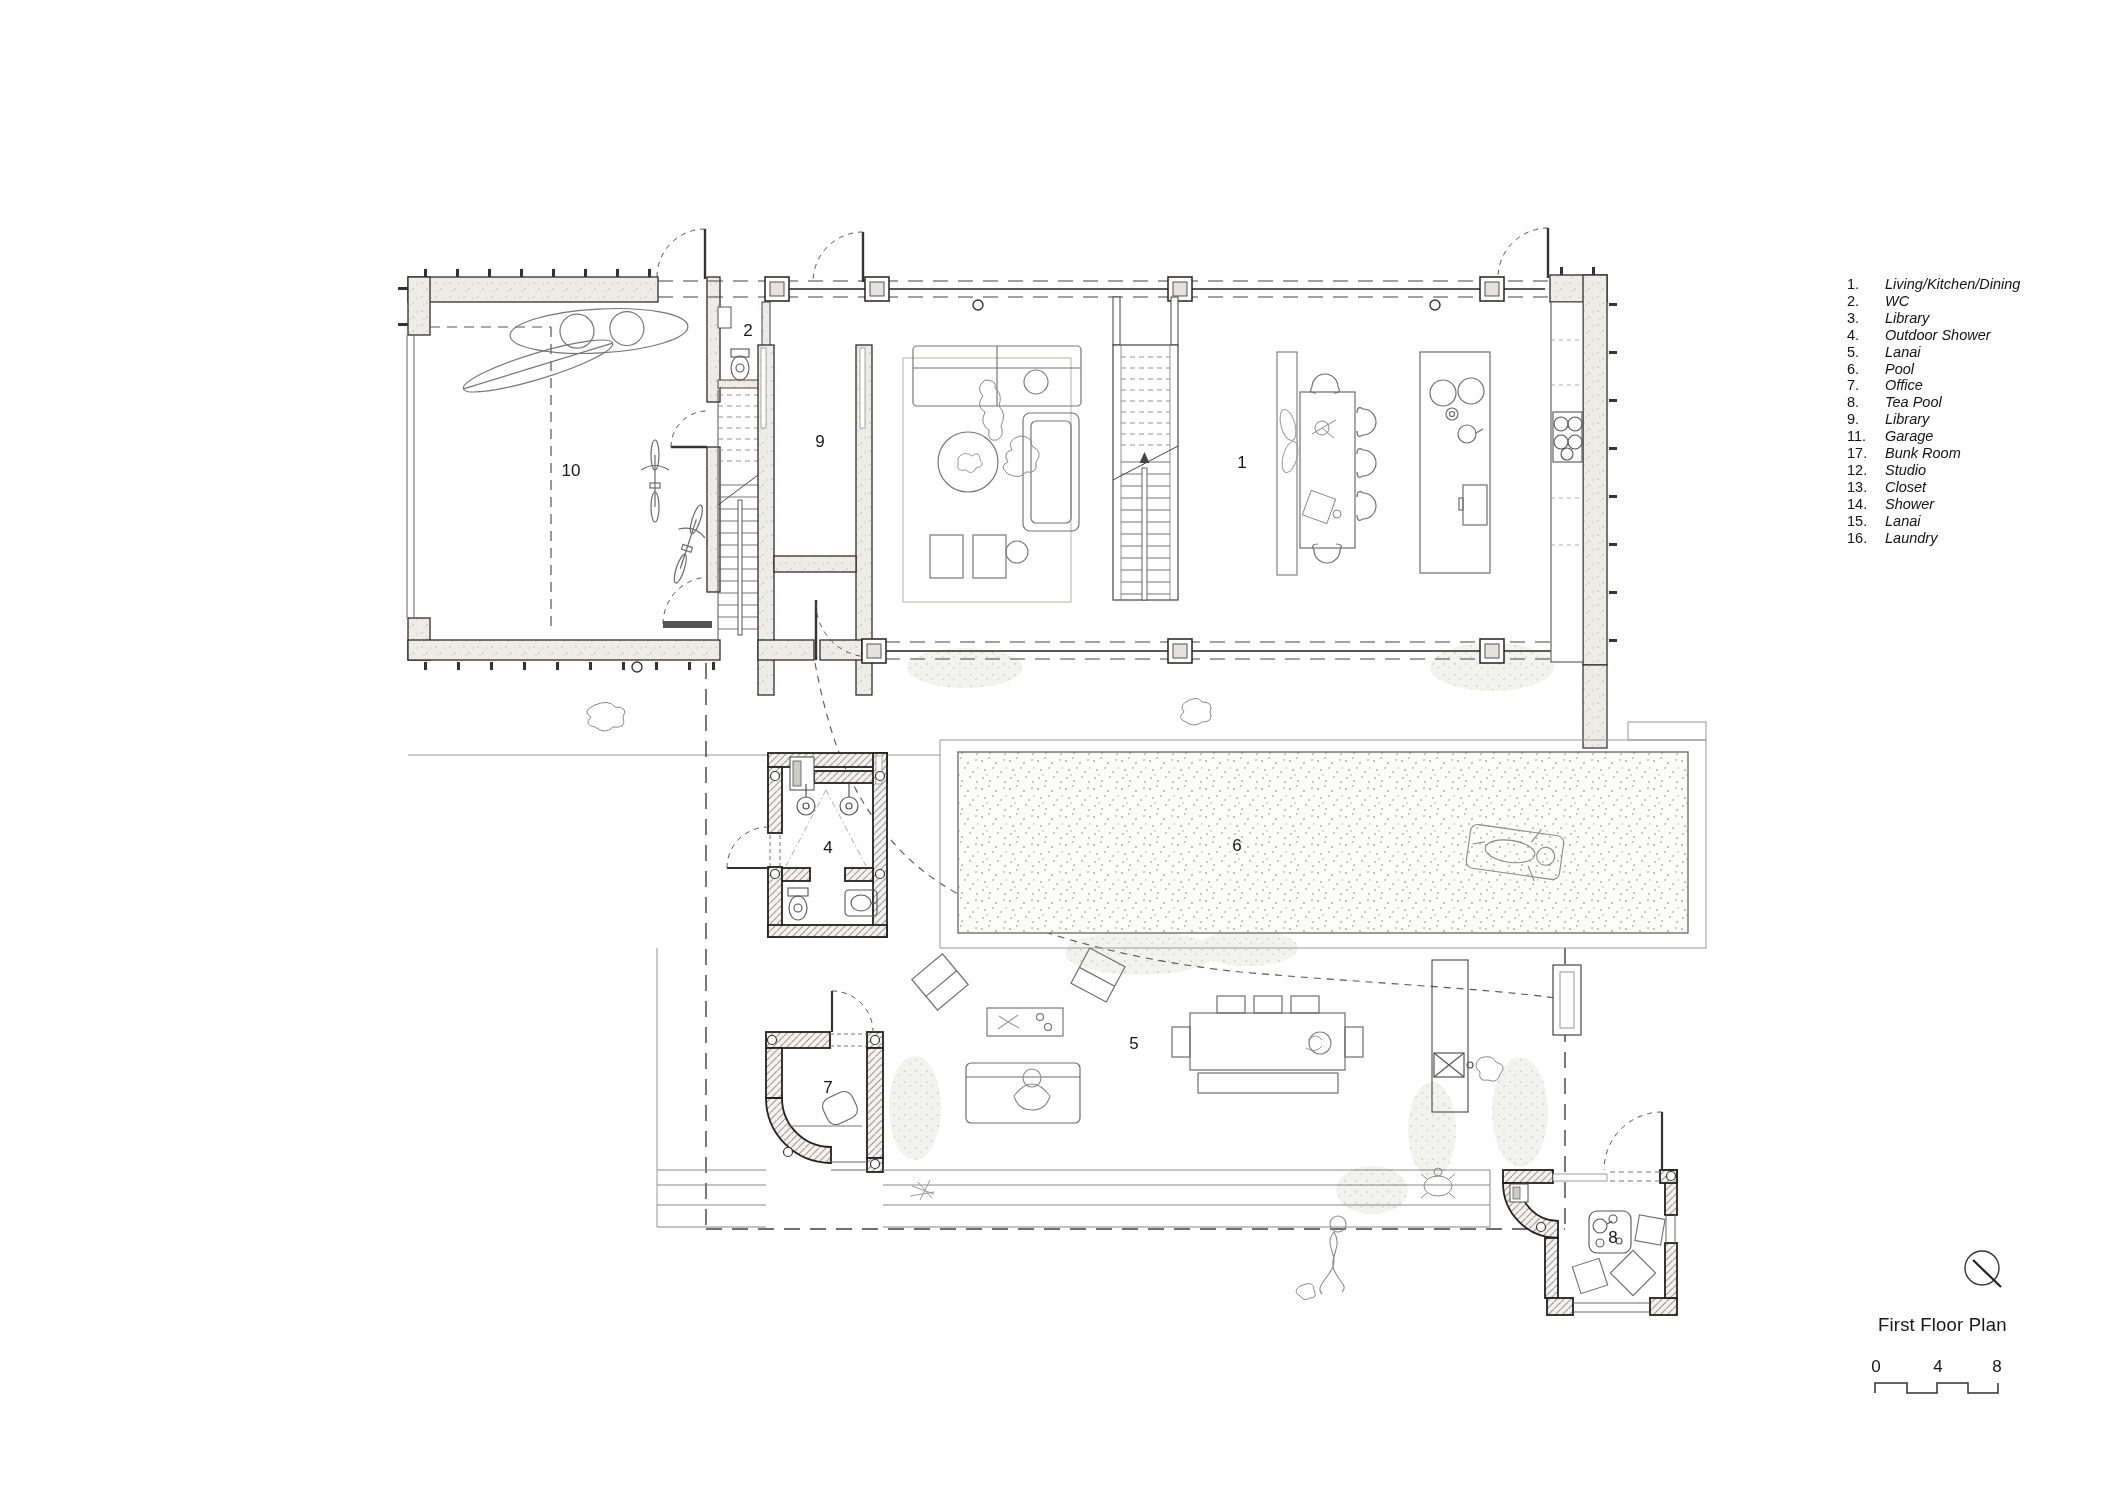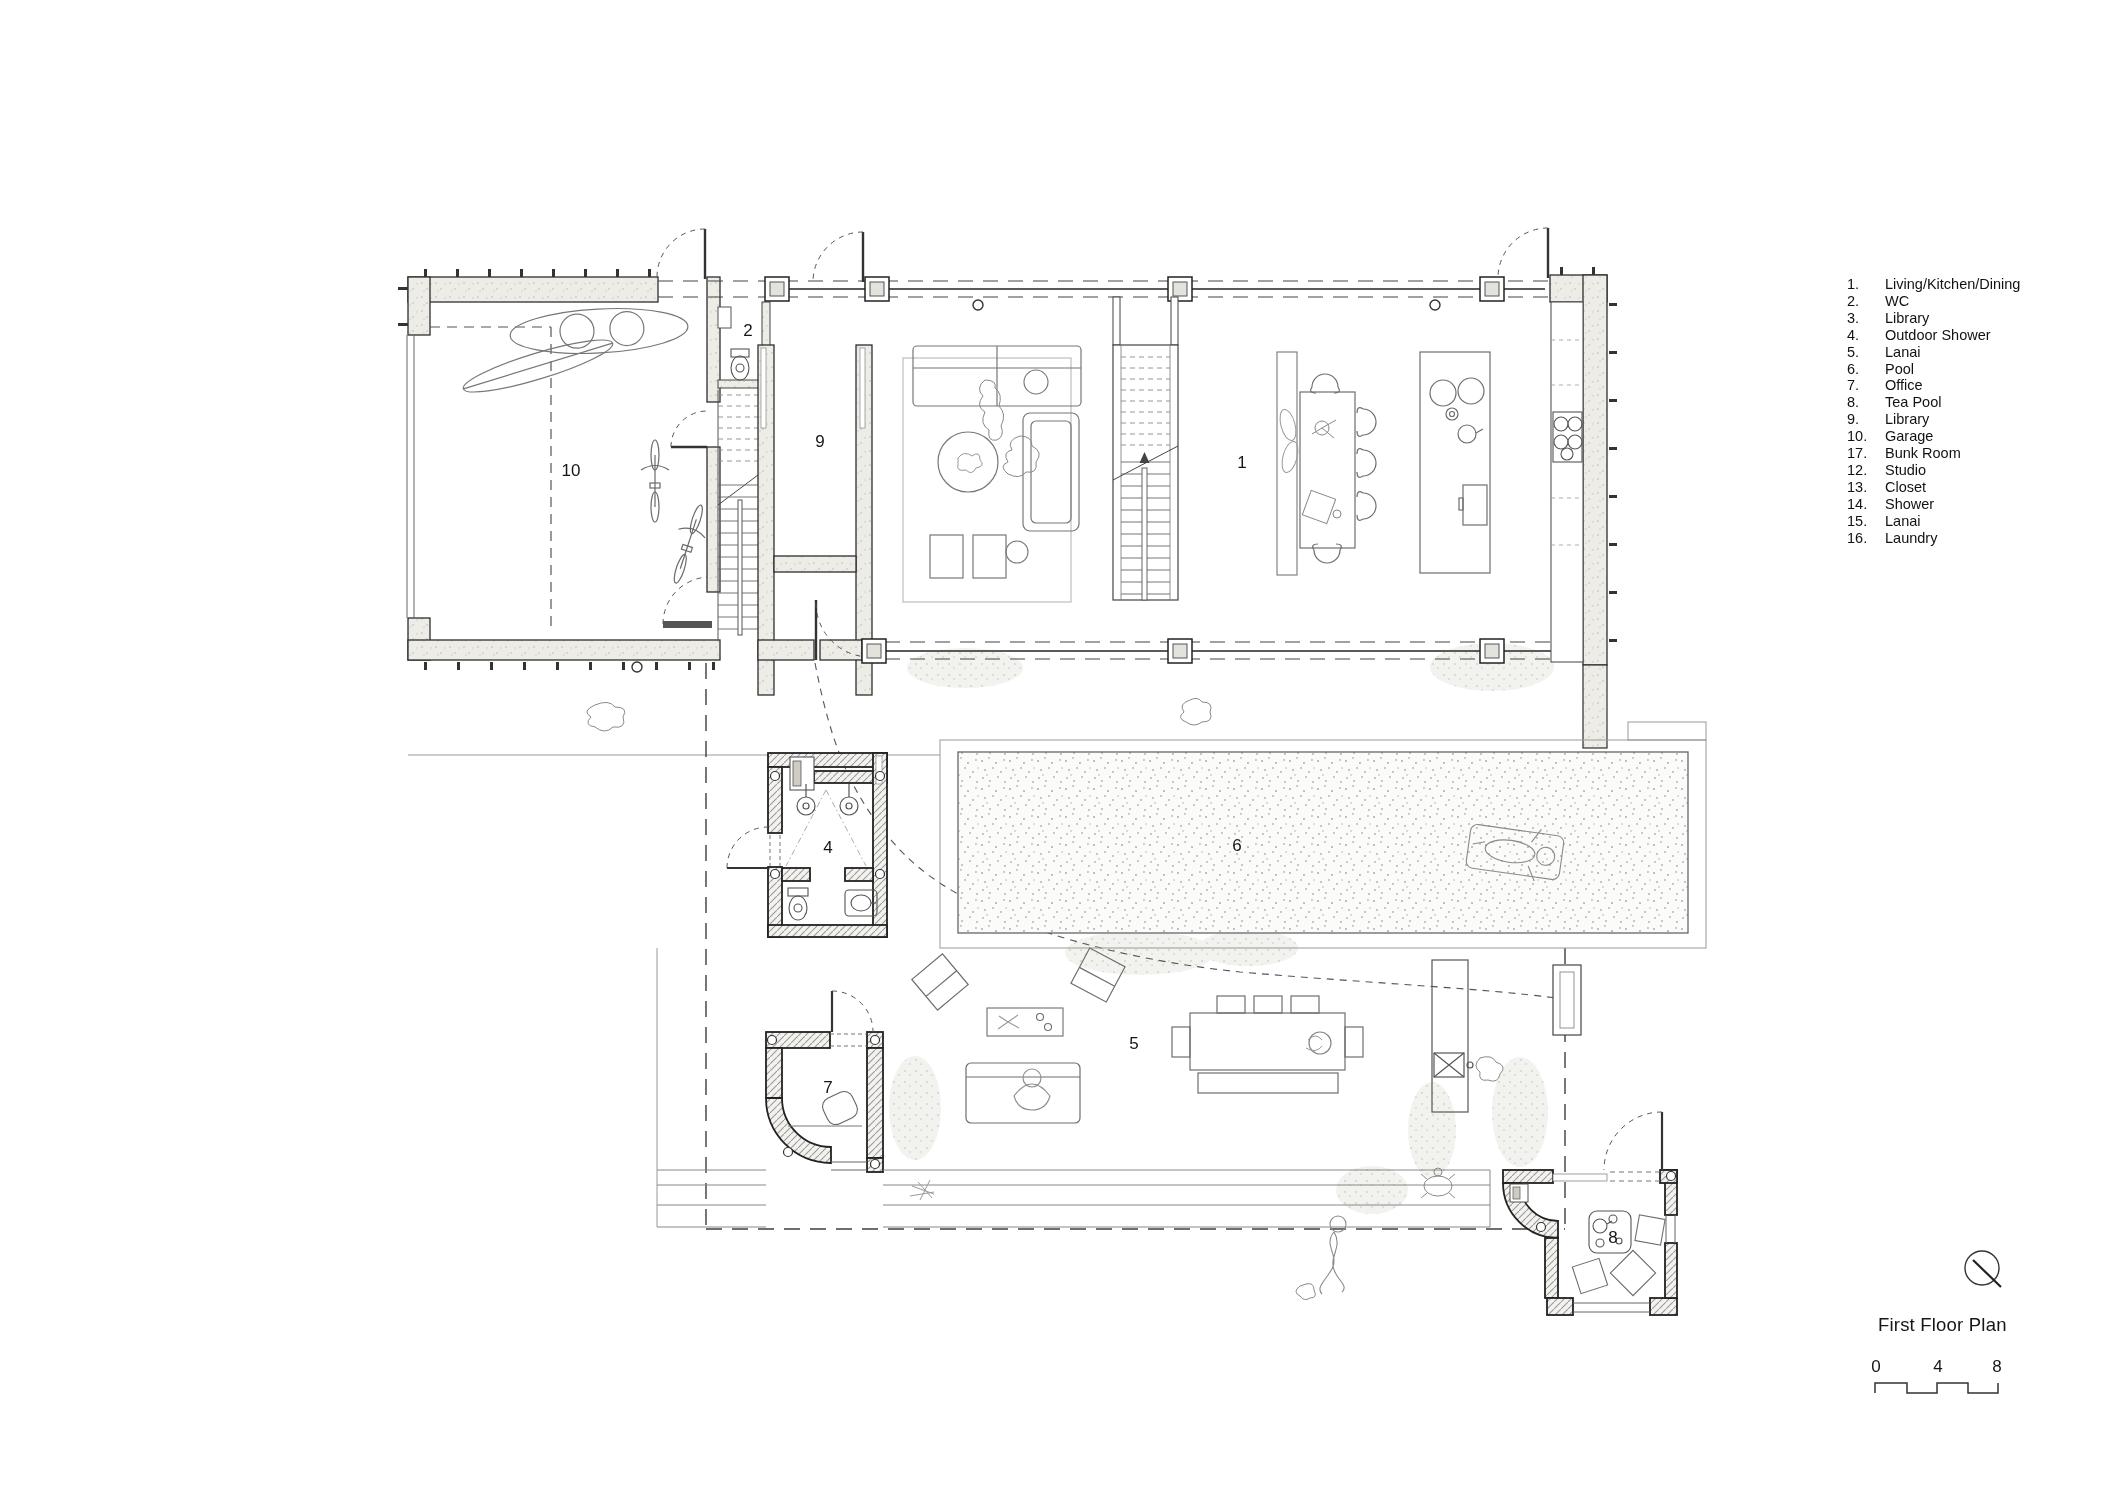--- a/index.html
+++ b/index.html
@@ -2,21 +2,21 @@
 <html><head>
 <meta charset="utf-8">
 <style>
   html,body{margin:0;padding:0;background:#fff;width:2117px;height:1497px;overflow:hidden;
     font-family:"Liberation Sans",sans-serif;}
   .sheet{position:relative;width:2117px;height:1497px;background:#ffffff;}
   svg{position:absolute;left:0;top:0;}
   .legend{position:absolute;left:1847px;top:276px;font-size:14.5px;line-height:16.9px;color:#121212;}
   .legend-row{display:flex;}
   .ln{width:38px;flex:0 0 38px;}
-  .ll{white-space:nowrap;}
+  .ll{white-space:nowrap;font-style:italic;}
   text{font-family:"Liberation Sans",sans-serif;fill:#161616;}
   .room-num{font-size:17px;text-anchor:middle;}
   .plan-title{font-size:18.5px;letter-spacing:.2px;}
   .scale-num{font-size:17px;text-anchor:middle;}
 </style>
 </head>
 <body>
 
 <div class="sheet">
 <svg width="2117" height="1497" viewBox="0 0 2117 1497">
@@ -666,21 +666,21 @@
       </div>
   <div class="legend-row">
         <span class="ln">8.</span>
         <span class="ll">Tea Pool</span>
       </div>
   <div class="legend-row">
         <span class="ln">9.</span>
         <span class="ll">Library</span>
       </div>
   <div class="legend-row">
-        <span class="ln">10.</span>
+        <span class="ln">11.</span>
         <span class="ll">Garage</span>
       </div>
   <div class="legend-row">
         <span class="ln">17.</span>
         <span class="ll">Bunk Room</span>
       </div>
   <div class="legend-row">
         <span class="ln">12.</span>
         <span class="ll">Studio</span>
       </div>

